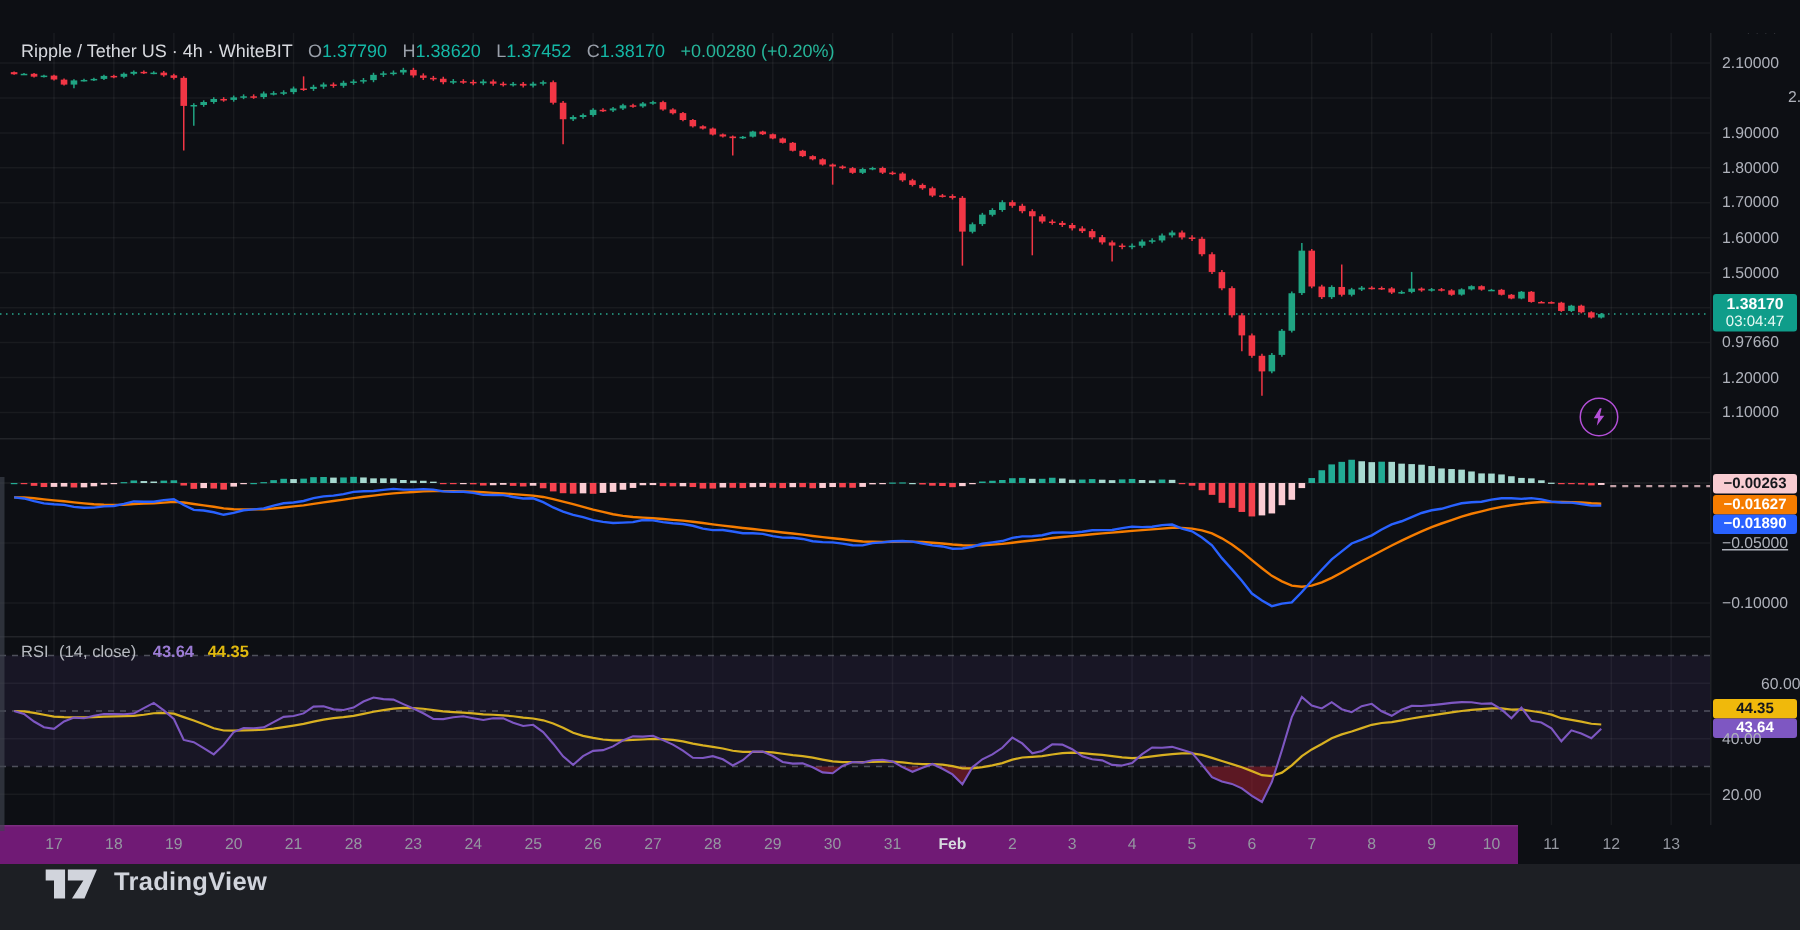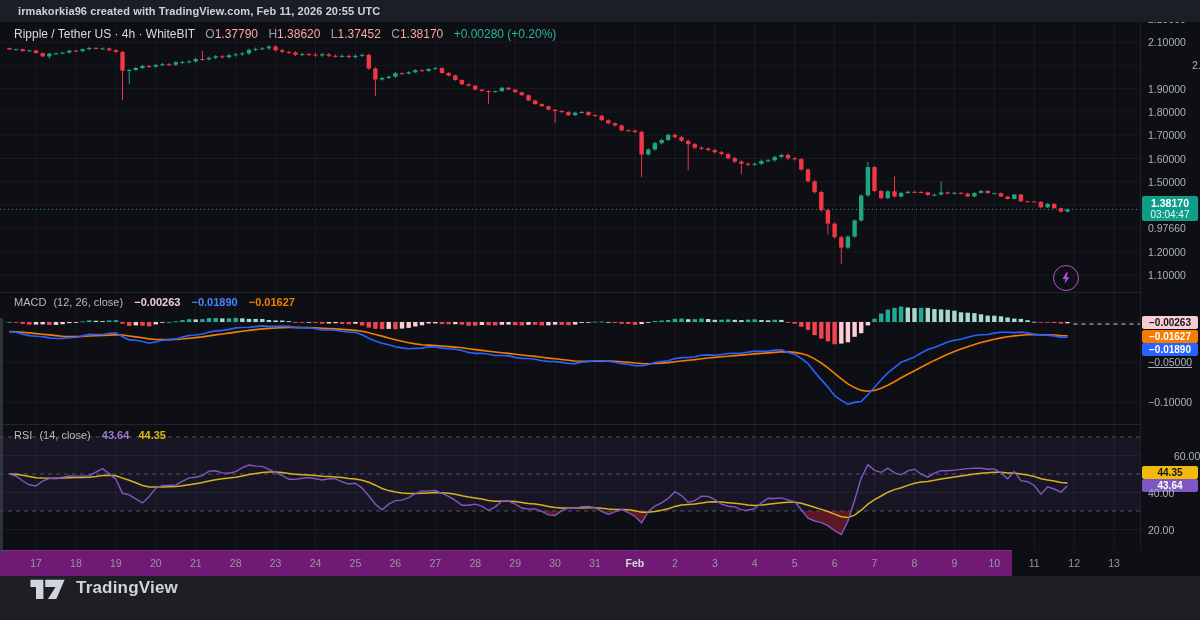--- a/index.html
+++ b/index.html
@@ -10,21 +10,21 @@
   .panel-svg{position:absolute;left:0;display:block;}
   .sep{position:absolute;left:0;width:1140px;height:1px;background:rgba(255,255,255,0.09);}
   .axis-col{position:absolute;left:1140px;top:22px;width:60px;height:528px;border-left:1px solid rgba(255,255,255,0.08);overflow:hidden;background:#0d0f14;}
   .tick{position:absolute;left:7px;font-size:10.5px;color:#aeb1ba;white-space:nowrap;}
   .badge{position:absolute;left:1px;width:56px;border-radius:2px;text-align:center;font-size:10px;line-height:13px;font-weight:700;}
   .price-badge{position:absolute;left:1px;top:175px;width:56px;border-radius:2px;text-align:center;padding:1px 0;}
   .price-badge .l1{font-size:10.5px;font-weight:700;color:#fff;line-height:12px;}
   .price-badge .l2{font-size:10px;color:#eafaf5;line-height:11px;}
   .sym-header{position:absolute;left:14px;top:27px;font-size:12px;color:#d8dadf;z-index:5;white-space:nowrap;}
   .sym-header .lbl{color:#9aa0aa;margin-left:7px;}
-  .sym-header .val{color:#fca5a5;}
+  .sym-header .val{color:#14b8a6;}
   .sym-header .chg{color:#26b69a;margin-left:7px;}
   .ind-header{position:absolute;left:14px;font-size:11px;color:#b7bac1;z-index:5;white-space:nowrap;}
   .ind-header .v-hist{color:#f0d0d5;font-weight:700;margin-left:8px;}
   .ind-header .v-macd{color:#4a82ff;font-weight:700;margin-left:8px;}
   .ind-header .v-sig{color:#f57c00;font-weight:700;margin-left:8px;}
   .ind-header .v-rsi{color:#9b7bd4;font-weight:700;margin-left:8px;}
   .ind-header .v-ma{color:#e0b90f;font-weight:700;margin-left:6px;}
   .time-axis{position:absolute;left:0;top:550px;width:1012px;height:26px;border-top:1px solid rgba(255,255,255,0.09);background:#701a75;}
   .dlabel{position:absolute;top:6px;transform:translateX(-50%);font-size:10.5px;color:#9598a1;}
   .dlabel.bold{color:#d7dadf;font-weight:700;}
@@ -32,23 +32,20 @@
   .logo{display:flex;align-items:center;margin-left:30px;}
   .logo-text{margin-left:10px;font-size:17px;font-weight:700;color:#d1d4dc;letter-spacing:.2px;}
   .flash-btn{position:absolute;left:1053px;top:265px;width:24px;height:24px;border:1.5px solid #b44fd8;border-radius:50%;display:flex;align-items:center;justify-content:center;z-index:6;}
   .edge-strip{position:absolute;left:0;top:318px;width:3px;height:236px;background:#3f434e;opacity:.65;}
 </style>
 </head>
 <body>
 
 <div class="app">
 
-  <div class="topbar">
-    <span>irmakorkia96 created with TradingView.com, Feb 11, 2026 20:55 UTC</span>
-  </div>
 
   <svg id="price-svg" class="panel-svg" style="top:22px" width="1140" height="270">
       <line x1="36.0" y1="0" x2="36.0" y2="270" stroke="rgba(255,255,255,0.05)"></line>
       <line x1="75.9" y1="0" x2="75.9" y2="270" stroke="rgba(255,255,255,0.05)"></line>
       <line x1="115.9" y1="0" x2="115.9" y2="270" stroke="rgba(255,255,255,0.05)"></line>
       <line x1="155.8" y1="0" x2="155.8" y2="270" stroke="rgba(255,255,255,0.05)"></line>
       <line x1="195.7" y1="0" x2="195.7" y2="270" stroke="rgba(255,255,255,0.05)"></line>
       <line x1="235.7" y1="0" x2="235.7" y2="270" stroke="rgba(255,255,255,0.05)"></line>
       <line x1="275.6" y1="0" x2="275.6" y2="270" stroke="rgba(255,255,255,0.05)"></line>
       <line x1="315.5" y1="0" x2="315.5" y2="270" stroke="rgba(255,255,255,0.05)"></line>
@@ -651,27 +648,20 @@
 
   <div class="sym-header">
     <span>Ripple / Tether US · 4h · WhiteBIT</span>
     <span class="lbl">O</span><span class="val">1.37790</span>
     <span class="lbl">H</span><span class="val">1.38620</span>
     <span class="lbl">L</span><span class="val">1.37452</span>
     <span class="lbl">C</span><span class="val">1.38170</span>
     <span class="chg">+0.00280 (+0.20%)</span>
   </div>
 
-  <div class="ind-header" style="top:296px">
-    <span>MACD</span>
-    <span style="margin-left:4px">(12, 26, close)</span>
-    <span class="v-hist">−0.00263</span>
-    <span class="v-macd">−0.01890</span>
-    <span class="v-sig">−0.01627</span>
-  </div>
 
   <div class="ind-header" style="top:429px">
     <span>RSI</span>
     <span style="margin-left:4px">(14, close)</span>
     <span class="v-rsi">43.64</span>
     <span class="v-ma">44.35</span>
   </div>
 
   <div class="axis-col" id="axis-col">
 

